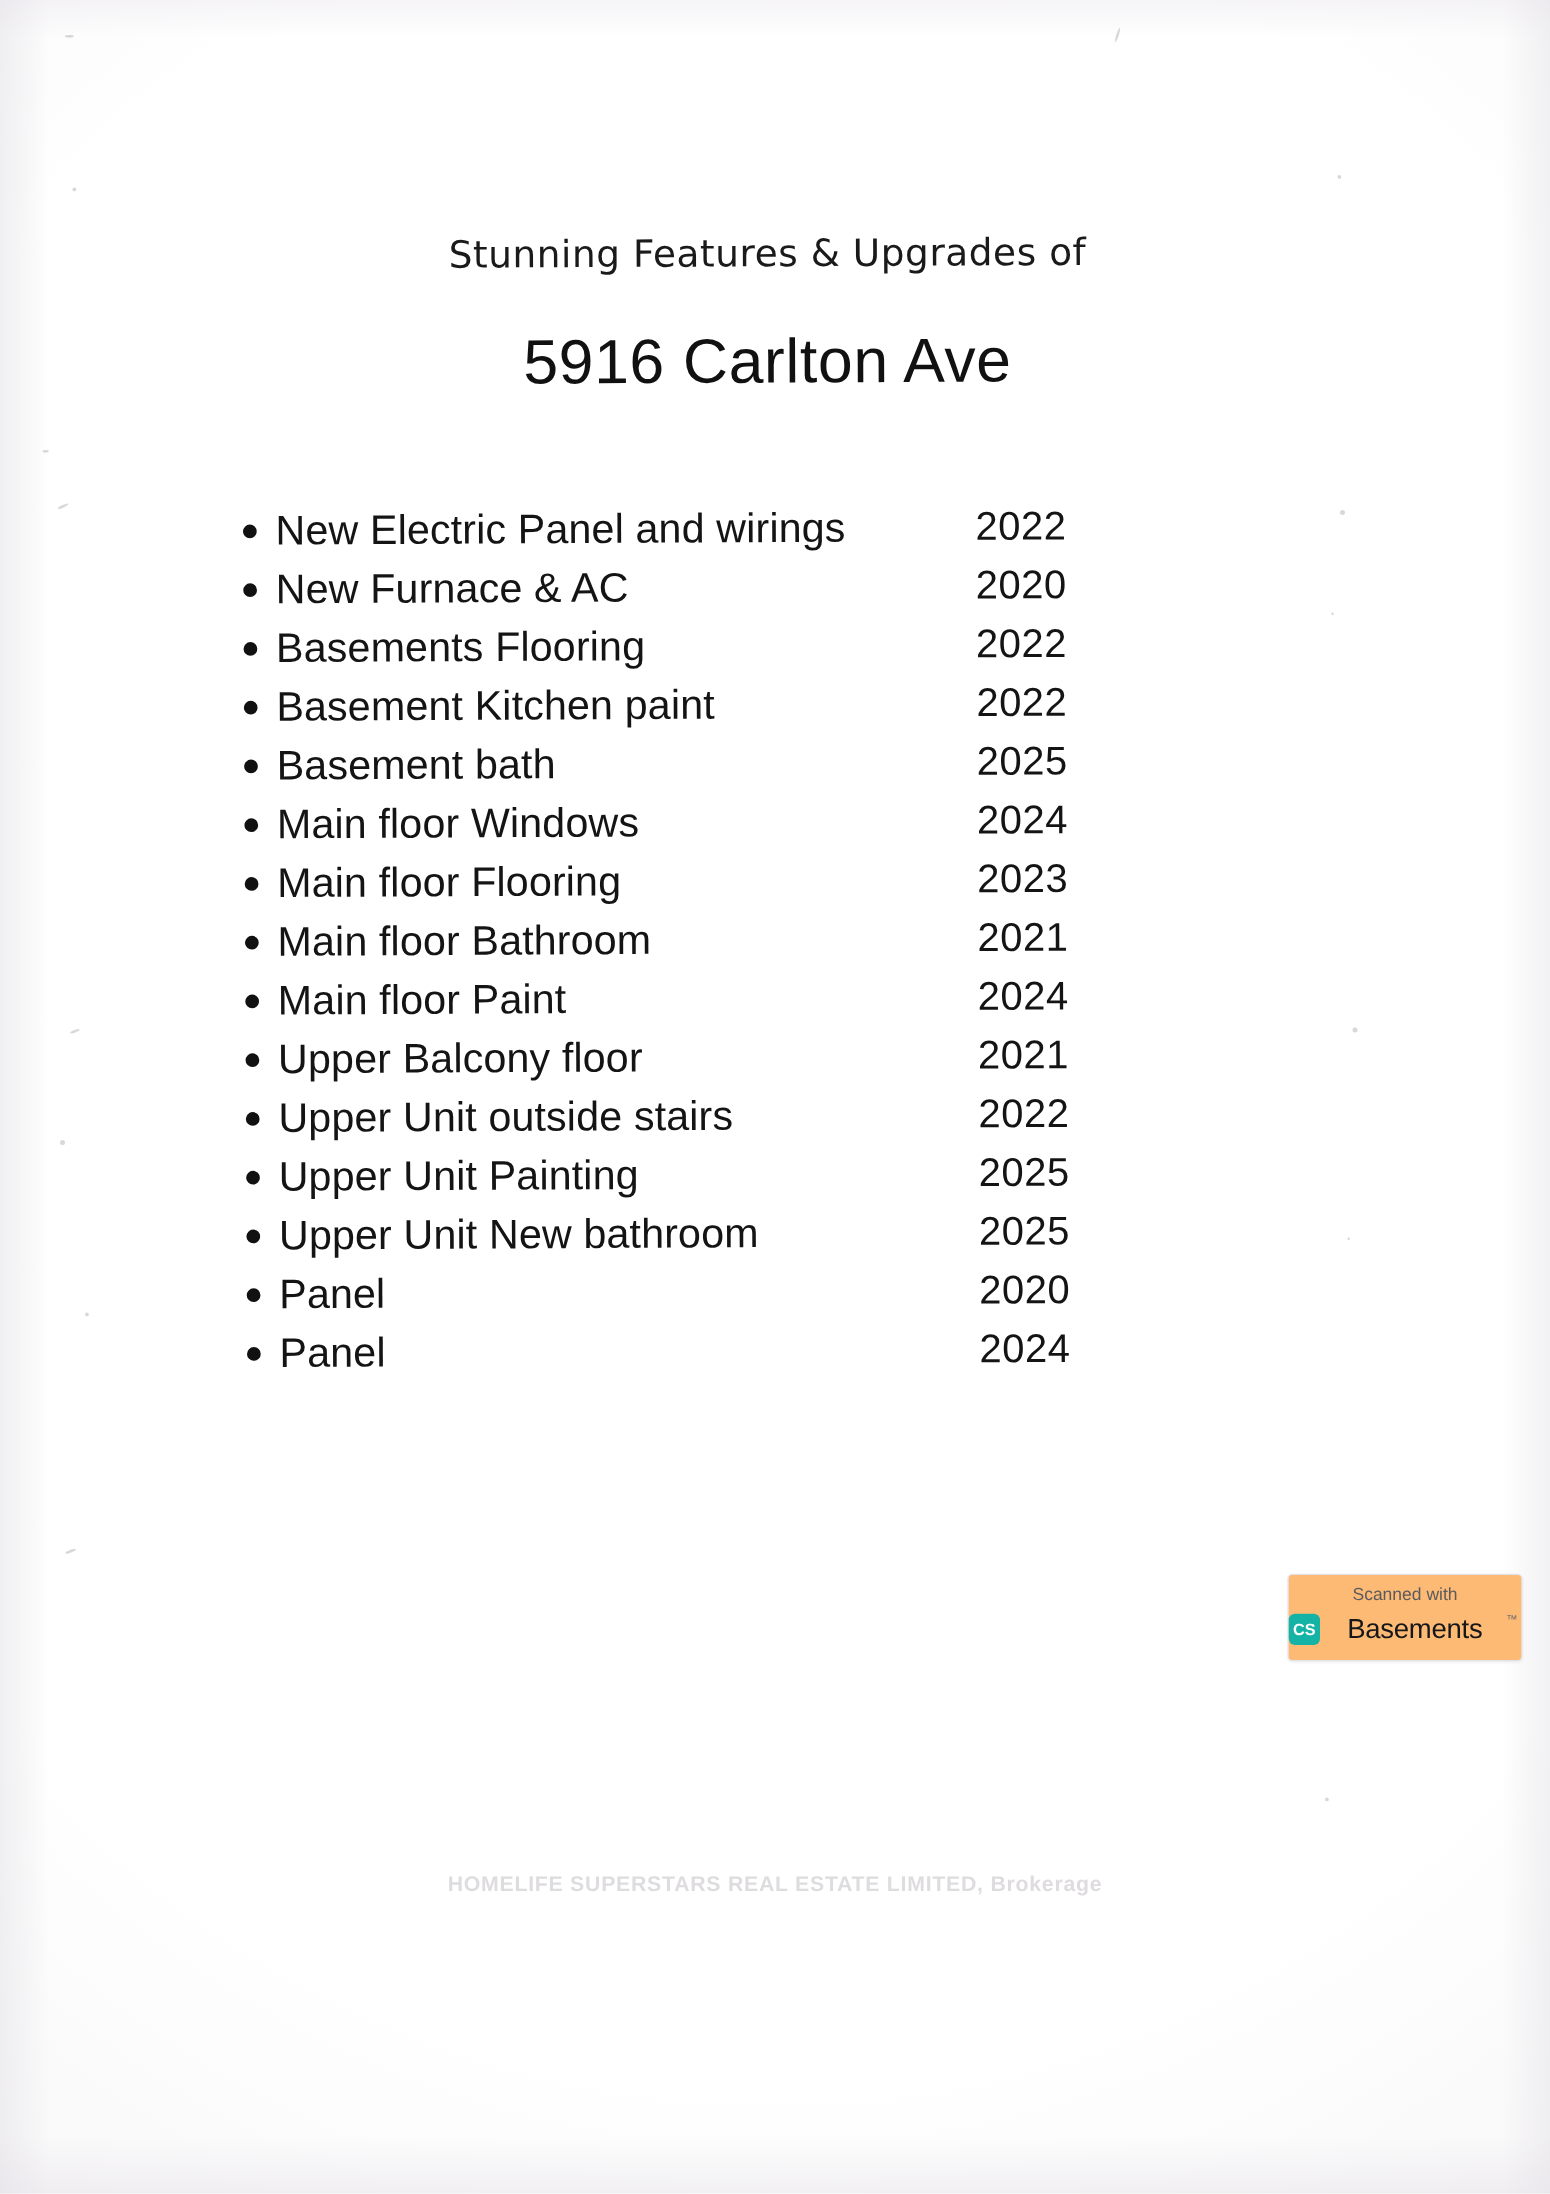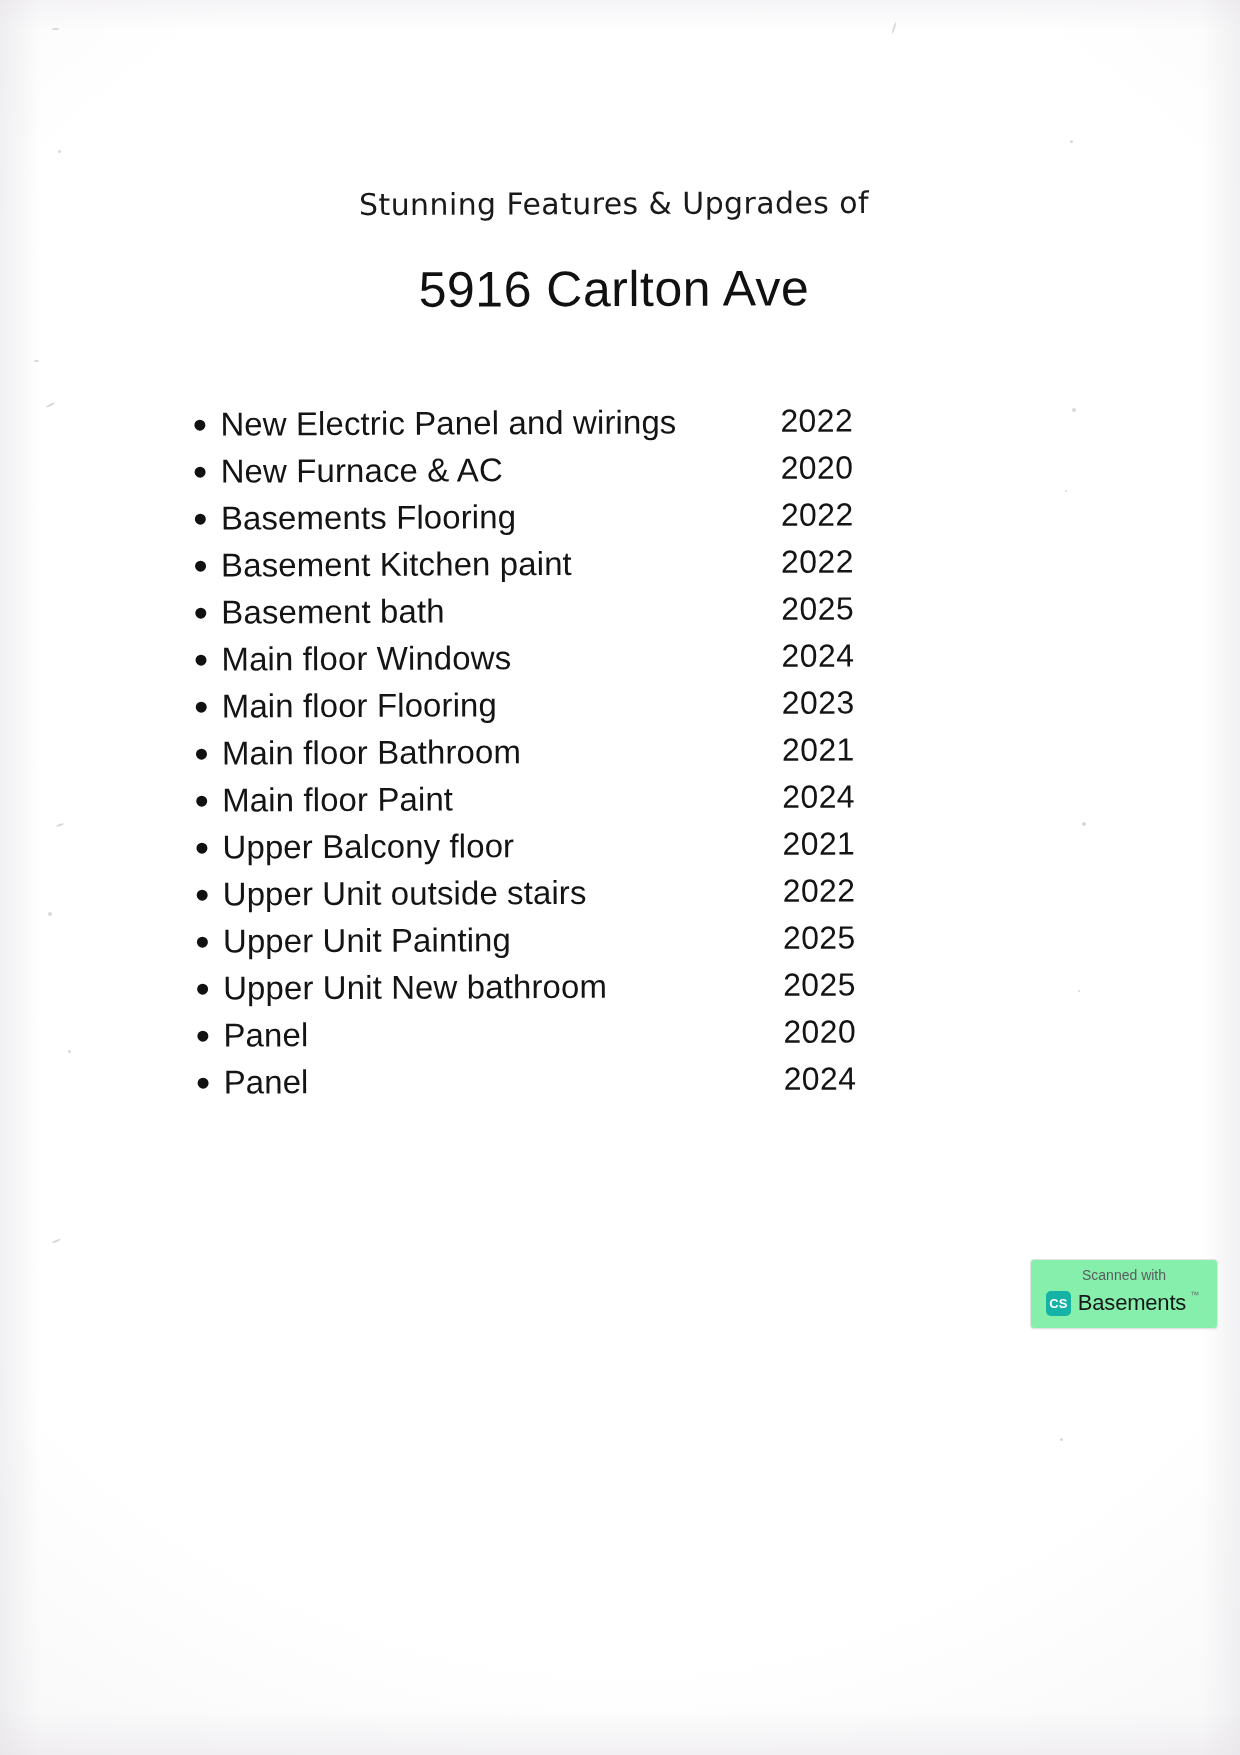--- a/index.html
+++ b/index.html
@@ -139,21 +139,21 @@
     letter-spacing: .6px;
     color: #dedcdf;
   }
 
   .camscanner {
     position: absolute;
     right: 22px;
     bottom: 22px;
     width: 186px;
     height: 68px;
-    background: #86efac;
+    background: #fdba74;
     border: 1px solid #e3e2e6;
     border-radius: 4px;
     box-shadow: 0 1px 2px rgba(0,0,0,.05);
   }
   .cs-top {
     position: absolute;
     top: 7px;
     left: 0;
     width: 186px;
     text-align: center;
@@ -162,21 +162,21 @@
     font-family: "Liberation Sans", sans-serif;
   }
   .cs-bottom {
     position: absolute;
     top: 30px;
     left: 0;
     width: 186px;
     display: flex;
     align-items: center;
     justify-content: center;
-    gap: 7px;
+    gap: 22px;
   }
   .cs-badge {
     width: 25px;
     height: 25px;
     border-radius: 5px;
     background: #14b3a6;
     color: #ffffff;
     font-size: 13px;
     font-weight: bold;
     display: flex;
@@ -343,20 +343,21 @@
     <div class="row">
       <span class="bullet">
           <i></i>
         </span>
       <span class="label">Panel</span>
       <span class="year">2024</span>
     </div>
 
   </div>
 
+  <div class="footer-brokerage">HOMELIFE SUPERSTARS REAL ESTATE LIMITED, Brokerage</div>
 
   <div class="camscanner">
     <div class="cs-top">Scanned with</div>
     <div class="cs-bottom">
       <span class="cs-badge">CS</span>
       <span class="cs-word">Basements</span>
       <span class="cs-tm">™</span>
     </div>
   </div>
 

